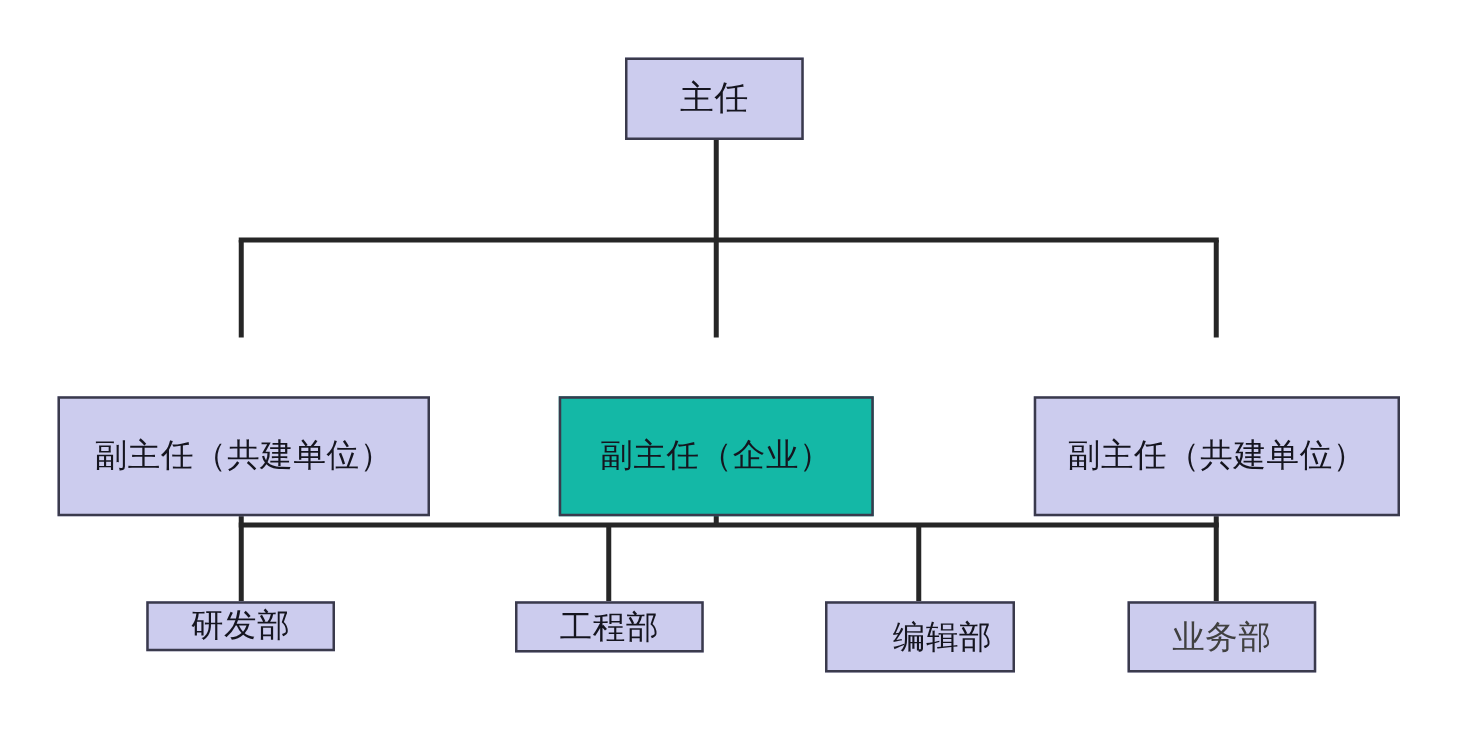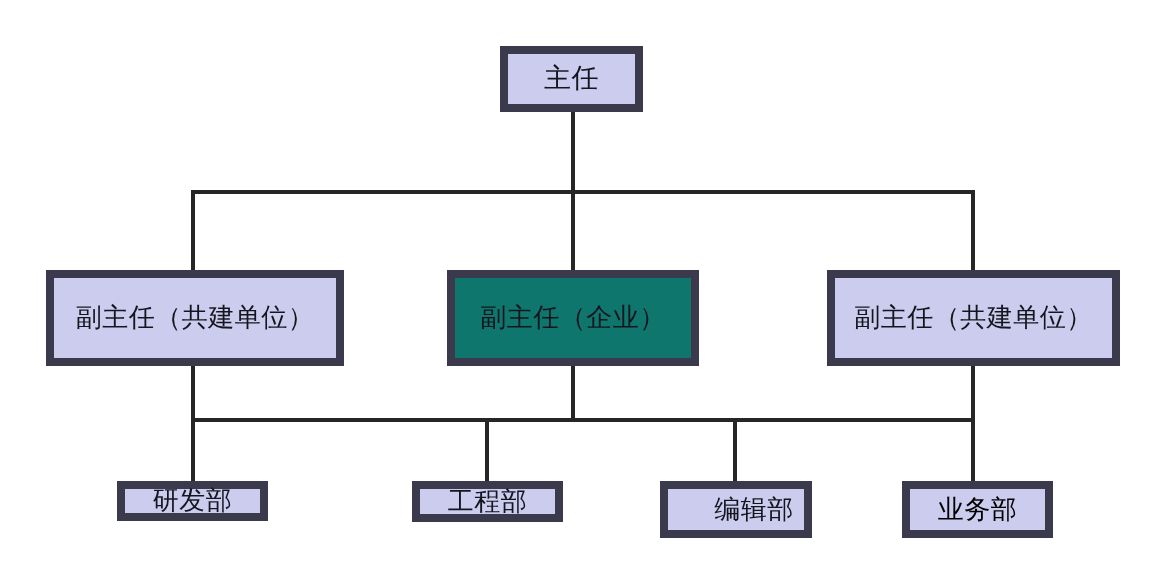--- a/index.html
+++ b/index.html
@@ -22,36 +22,36 @@
     position: absolute;
     left: 0;
     top: 0;
     width: 1166px;
     height: 587px;
   }
   .node {
     position: absolute;
     box-sizing: border-box;
     background: #ccccee;
-    border: 8px solid #737373;
+    border: 2px solid #737373;
     display: flex;
     align-items: center;
     justify-content: center;
     color: #15151f;
     line-height: 1;
     white-space: nowrap;
     letter-spacing: 0.5px;
     z-index: 2;
   }
   .node-label {
     display: block;
     transform: translateY(-1px);
   }
   .level-root  { font-size: 27px; }
-  .level-vice  { font-size: 26px; }
+  .level-vice  { font-size: 26px; margin-top: 47px; }
   .level-dept  { font-size: 26px; }
 </style>
 </head>
 <body>
 
 <div id="chart-root" style="background: rgb(255, 255, 255);">
 
   <svg id="chart-svg" viewBox="0 0 1166 587" xmlns="http://www.w3.org/2000/svg">
     <g stroke="#262626" stroke-width="4" fill="none" stroke-linecap="butt">
 
@@ -79,37 +79,37 @@
   </svg>
 
   <div class="node level-root" style="left: 500px; top: 46px; width: 143px; height: 66px; background: rgb(204, 204, 238); border-color: rgb(58, 58, 76); color: rgb(21, 21, 31);">
     <span class="node-label">主任</span>
   </div>
 
   <div class="node level-vice" style="left: 46px; top: 270px; width: 298px; height: 96px; background: rgb(204, 204, 238); border-color: rgb(58, 58, 76); color: rgb(21, 21, 31);">
     <span class="node-label">副主任（共建单位）</span>
   </div>
 
-  <div class="node level-vice" style="left: 447px; top: 270px; width: 252px; height: 96px; background: #0f766e; border-color: rgb(58, 58, 76); color: rgb(21, 21, 31);">
+  <div class="node level-vice" style="left: 447px; top: 270px; width: 252px; height: 96px; background: #14b8a6; border-color: rgb(58, 58, 76); color: rgb(21, 21, 31);">
     <span class="node-label">副主任（企业）</span>
   </div>
 
   <div class="node level-vice" style="left: 827px; top: 270px; width: 293px; height: 96px; background: rgb(204, 204, 238); border-color: rgb(58, 58, 76); color: rgb(21, 21, 31);">
     <span class="node-label">副主任（共建单位）</span>
   </div>
 
   <div class="node level-dept" style="left: 117px; top: 481px; width: 151px; height: 40px; background: rgb(204, 204, 238); border-color: rgb(58, 58, 76); color: rgb(21, 21, 31);">
     <span class="node-label">研发部</span>
   </div>
 
   <div class="node level-dept" style="left: 412px; top: 481px; width: 151px; height: 41px; background: rgb(204, 204, 238); border-color: rgb(58, 58, 76); color: rgb(21, 21, 31);">
     <span class="node-label">工程部</span>
   </div>
 
   <div class="node level-dept" style="left: 660px; top: 481px; width: 152px; height: 57px; background: rgb(204, 204, 238); border-color: rgb(58, 58, 76); color: rgb(21, 21, 31); padding-left: 36px;">
     <span class="node-label">编辑部</span>
   </div>
 
-  <div class="node level-dept" style="left: 902px; top: 481px; width: 151px; height: 57px; background: rgb(204, 204, 238); border-color: rgb(58, 58, 76); color: #000000;">
+  <div class="node level-dept" style="left: 902px; top: 481px; width: 151px; height: 57px; background: rgb(204, 204, 238); border-color: rgb(58, 58, 76); color: #404040;">
     <span class="node-label">业务部</span>
   </div>
 
 </div>
 
 </body></html>

